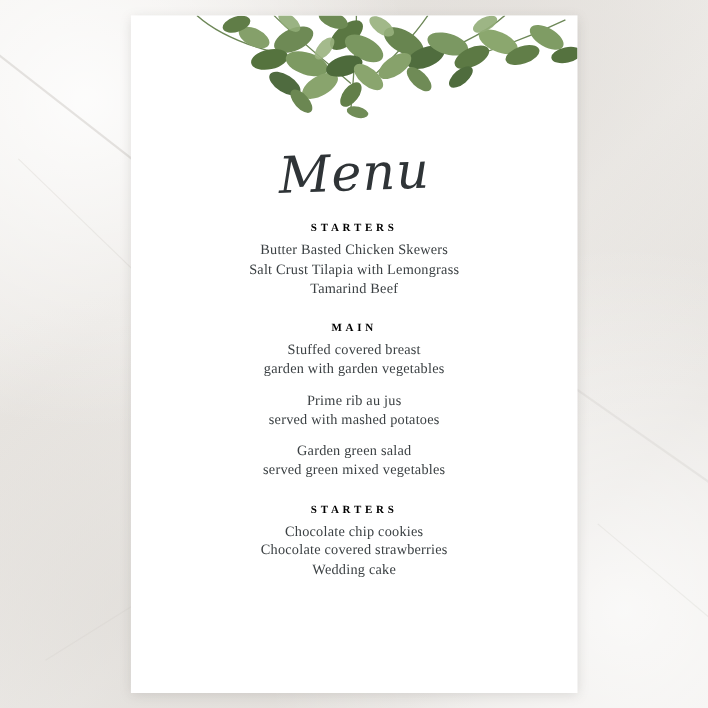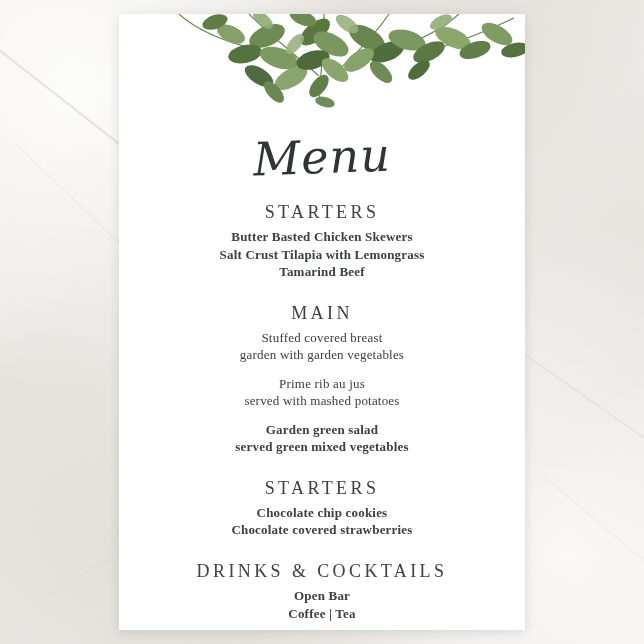--- a/index.html
+++ b/index.html
@@ -80,35 +80,36 @@
     letter-spacing: 1px;
     color: #2f3437;
     line-height: 1;
     margin: 8px 0 22px 0;
     transform: rotate(-2deg);
   }
 
   .section { margin-bottom: 22px; }
 
   .section-title {
-    font-size: 18px;
+    font-size: 10px;
     letter-spacing: 3.4px;
-    color: #404040;
+    color: #000000;
     margin-bottom: 5px;
+    font-weight: bold;
   }
 
   .item {
     font-size: 13px;
     line-height: 1.35;
     color: #3b4043;
     letter-spacing: 0.2px;
   }
 
   .group { margin-bottom: 11px; }
-  .group:last-child { margin-bottom: 0; font-weight: bold; }
+  .group:last-child { margin-bottom: 0; }
 </style>
 </head>
 <body>
 
 <div id="stage">
   <div class="vein v1"></div>
   <div class="vein v2"></div>
   <div class="vein v3"></div>
   <div class="vein v4"></div>
   <div class="vein v5"></div>
@@ -191,26 +192,20 @@
           <div class="item">Garden green salad</div>
           <div class="item">served green mixed vegetables</div>
         </div>
       </div>
 
       <div class="section">
         <div class="section-title">STARTERS</div>
         <div class="group">
           <div class="item">Chocolate chip cookies</div>
           <div class="item">Chocolate covered strawberries</div>
+          <div class="item">Wedding cake</div>
         </div>
       </div>
 
-      <div class="section">
-        <div class="section-title">DRINKS &amp; COCKTAILS</div>
-        <div class="group">
-          <div class="item">Open Bar</div>
-          <div class="item">Coffee | Tea</div>
-        </div>
-      </div>
 
     </div>
   </div>
 </div>
 
 </body></html>

